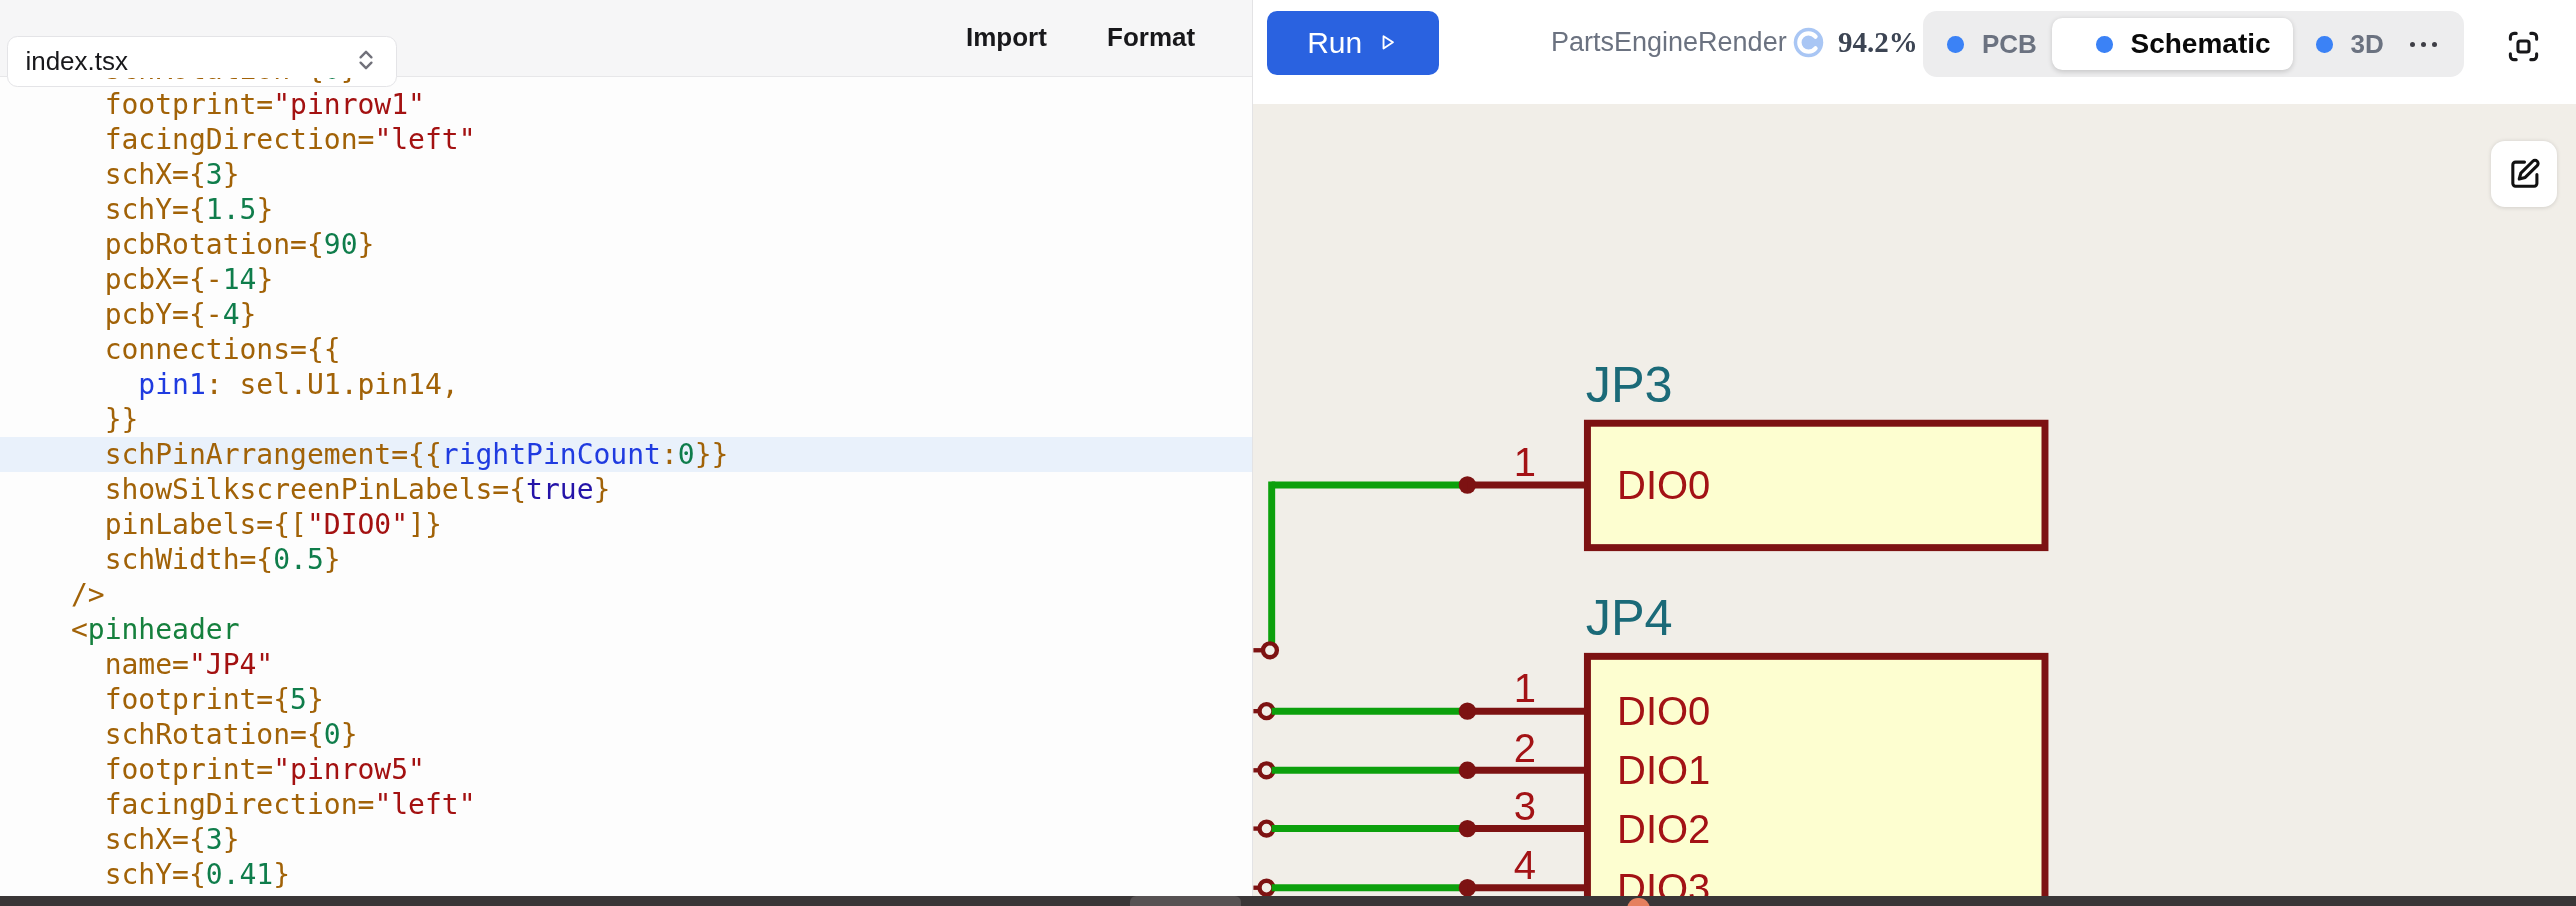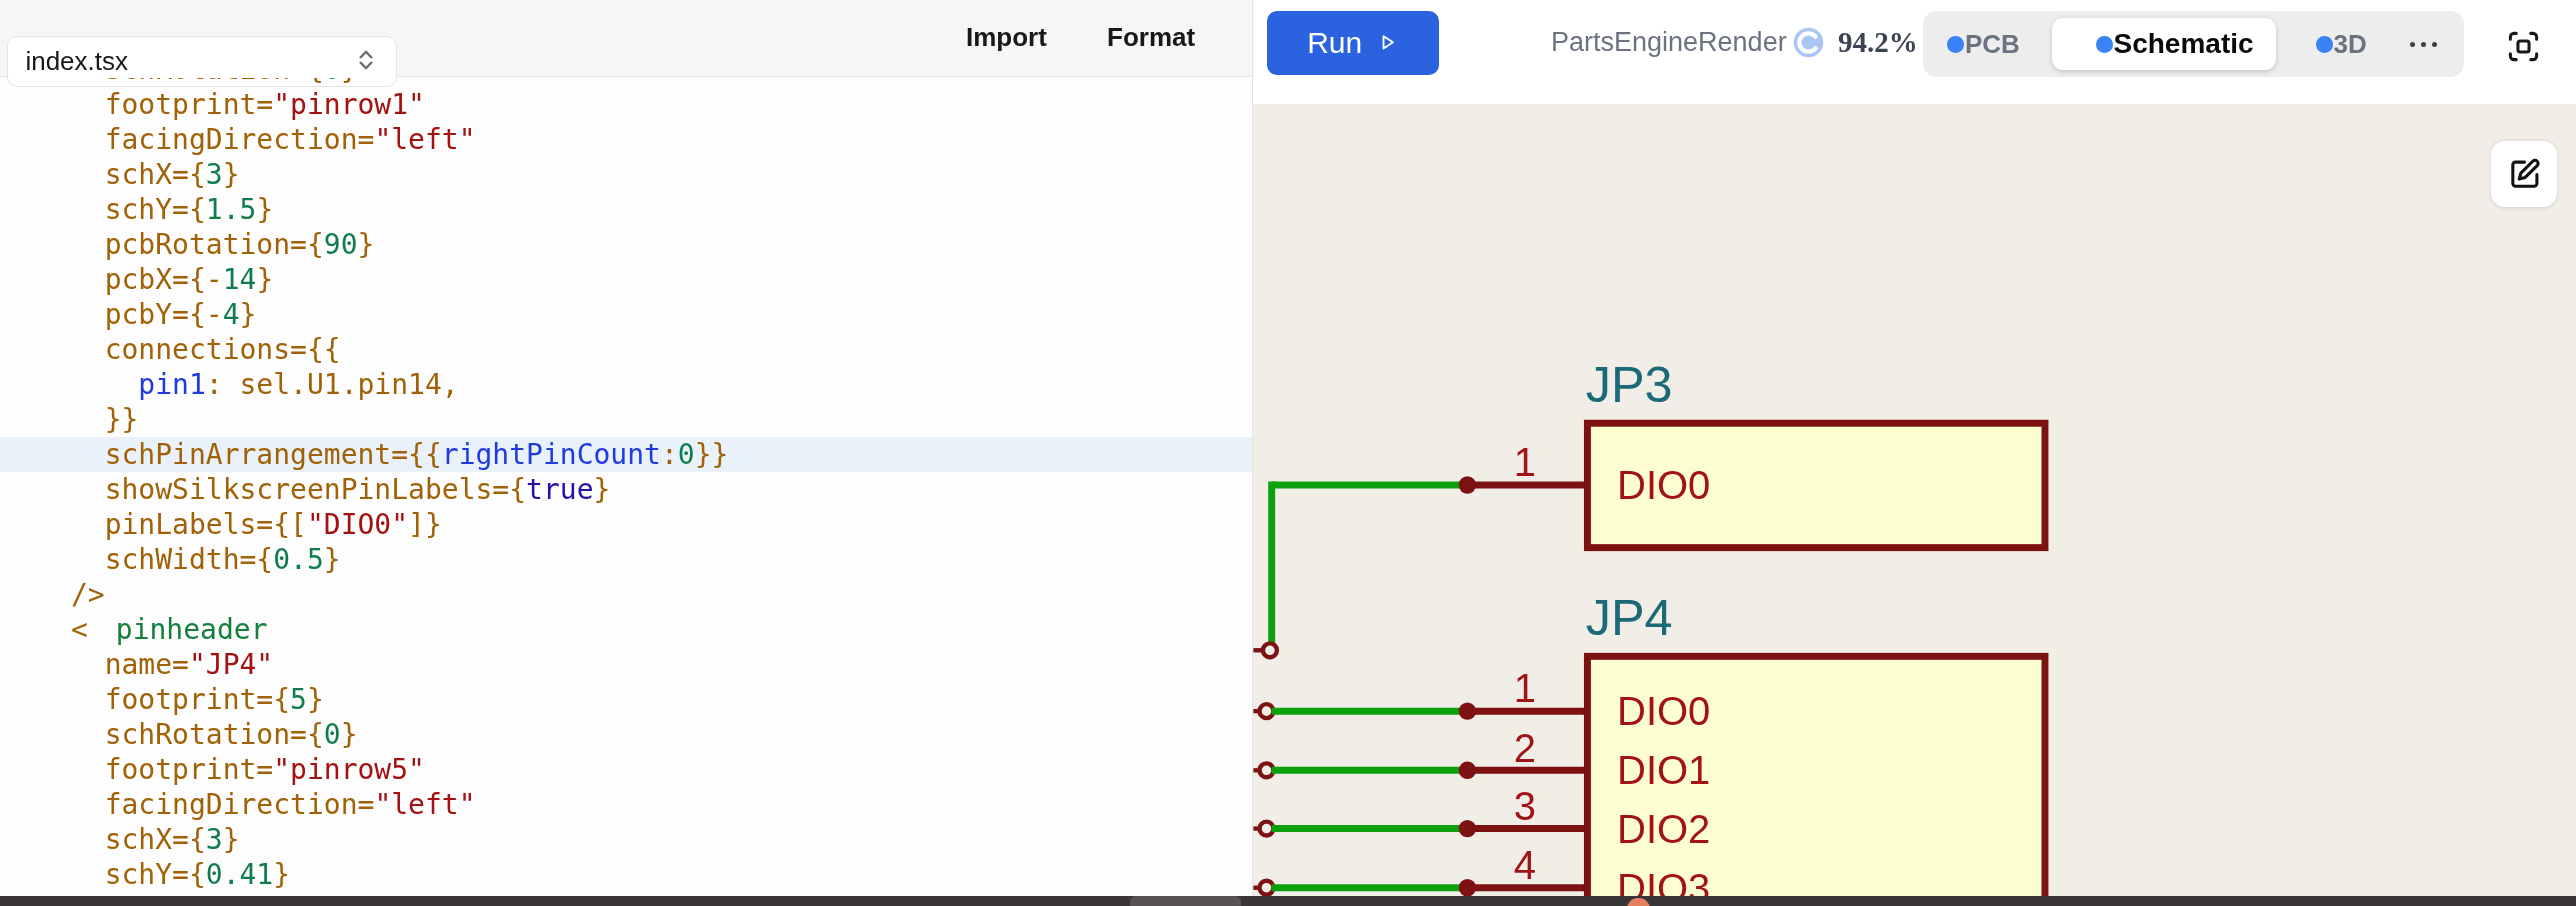--- a/index.html
+++ b/index.html
@@ -20,39 +20,39 @@
 
   .code-wrap { position:absolute; left:0; top:78px; width:1253px; height:818px; overflow:hidden; }
   .code-lines { margin-top:-26px; font-family:"DejaVu Sans Mono","Liberation Mono",monospace; font-size:28px; }
   .cl { height:35px; line-height:35px; white-space:pre; padding-left:3.5px; color:#141414; }
   .cl.hl { background:#e9f1fb; }
   .tk-p   { color:#a16207; }
   .tk-str { color:#a31111; }
   .tk-num { color:#0f7d4b; }
   .tk-prop{ color:#1f3be0; }
   .tk-atom{ color:#2413a8; }
-  .tk-tag { color:#15803d;margin-left:28px; }
+  .tk-tag { color:#15803d; }
 
   .divider { position:absolute; left:1252px; top:0; width:0.9px; height:896px; background:#e3e3e5; }
 
   
   .right-pane { position:absolute; left:1253px; top:0; width:1323px; height:907px; background:#fff; }
   .right-header { position:absolute; left:0; top:0; width:100%; height:104px; background:#fff; }
 
   .run-btn { position:absolute; left:14px; top:11.3px; width:172px; height:64px; background:#2a62e0; border:none;
     border-radius:10px; color:#fff; font-size:30px; font-family:inherit; display:flex; align-items:center;
     justify-content:center; gap:14px; cursor:pointer; }
   .engine-label { position:absolute; left:298px; top:0; height:85px; display:flex; align-items:center;
     font-size:27px; font-weight:500; color:#6b7280; }
   .spinner { position:absolute; left:539px; top:26px; width:33px; height:33px; }
   .pct { position:absolute; left:585px; top:0; height:85px; display:flex; align-items:center;
     font-size:29px; font-weight:700; color:#3c4453;font-family:Liberation Serif, serif; }
 
   .tabbar { position:absolute; left:670px; top:11.3px; width:541px; height:66px; background:#ededee; border-radius:14px; }
-  .tab { position:absolute; top:0; height:66px; display:flex; align-items:center; gap:1px; cursor:pointer;justify-content:space-between; }
+  .tab { position:absolute; top:0; height:66px; display:flex; align-items:center; gap:18px; cursor:pointer;justify-content:space-between; }
   .tab .dot { width:16.5px; height:16.5px; border-radius:50%; background:#3b82f6; }
   .tab .tlabel { font-size:26px; font-weight:600; color:#6b7280; }
   .tab.active { top:7px; height:52px; background:#fff; border-radius:10.4px; padding:0 22.6px;
     box-shadow:0 1.7px 5.2px rgba(0,0,0,.16); }
   .tab.active .tlabel { font-weight:700; color:#0a0a0a; font-size:28px; }
   .more-btn { position:absolute; left:470px; top:0; height:66px; width:61px; display:flex; align-items:center;
     justify-content:center; gap:6.1px; cursor:pointer; background:none; border:none; }
   .more-btn i { width:5.2px; height:5.2px; border-radius:50%; background:#3f3f46; }
   .fullscreen-btn { position:absolute; left:1251px; top:29px; width:38px; height:38px; background:none; border:none; cursor:pointer; }
 

